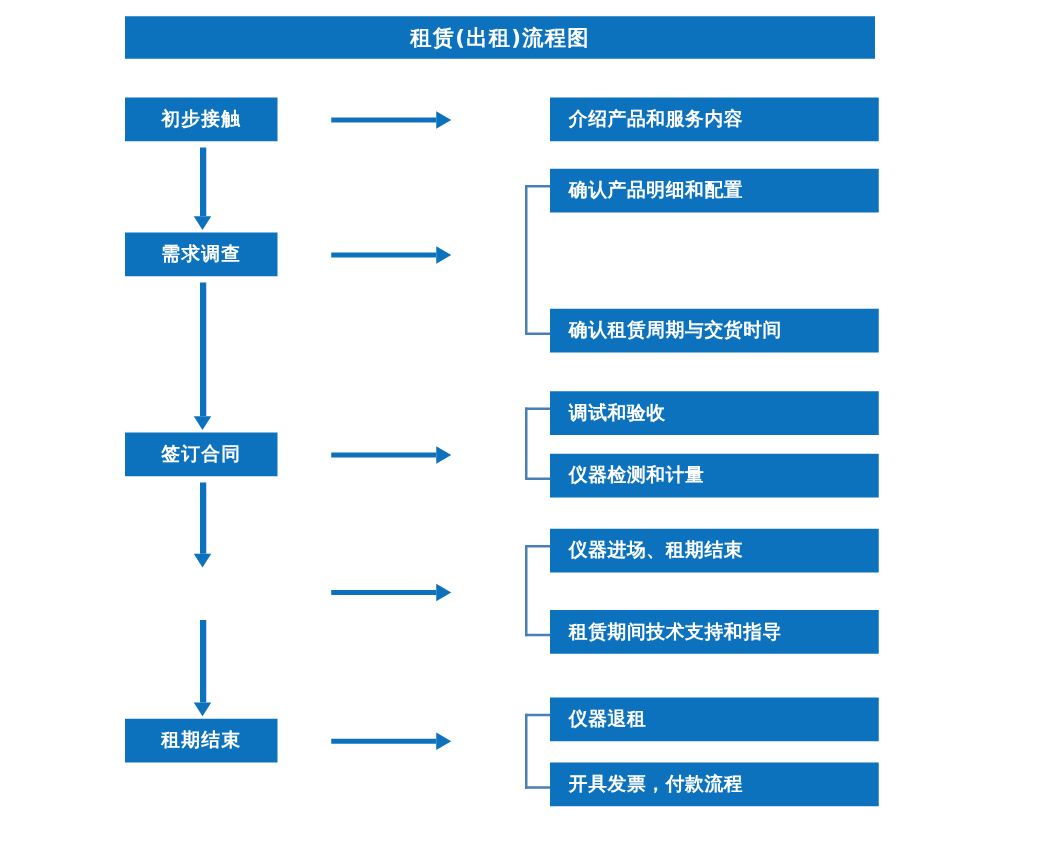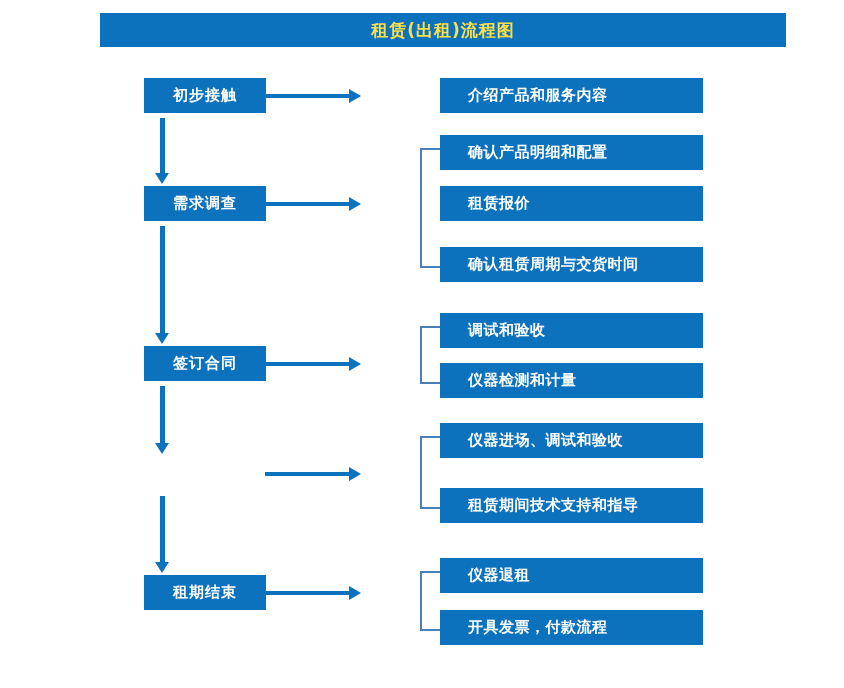--- a/index.html
+++ b/index.html
@@ -22,24 +22,24 @@
     top: 0;
     width: 844px;
     height: 688px;
   }
 
   
   .title-banner {
     position: absolute;
     left: 100px;
     top: 13px;
-    width: 686px;
+    width: 600px;
     height: 34px;
     background: #0d72be;
-    color: #fde047;
+    color: #ffffff;
     display: flex;
     align-items: center;
     justify-content: center;
     font-size: 17px;
     font-weight: bold;
     letter-spacing: 1px;
   }
 
   
   .stage-box {
@@ -48,36 +48,35 @@
     width: 122px;
     height: 35px;
     background: #0d72be;
     color: #ffffff;
     display: flex;
     align-items: center;
     justify-content: center;
     font-size: 15px;
     font-weight: bold;
     letter-spacing: 1px;
-    margin-left: 44px;
   }
 
   
   .detail-box {
     position: absolute;
     left: 440px;
     width: 263px;
     height: 35px;
     background: #0d72be;
     color: #ffffff;
     display: flex;
     align-items: center;
     font-size: 15px;
     font-weight: bold;
-    padding-left: 28px;
+    padding-left: 15px;
     box-sizing: border-box;
     letter-spacing: 0.5px;
   }
 
   
   .h-arrow {
     position: absolute;
     left: 265px;
     width: 96px;
     height: 14px;
@@ -185,22 +184,21 @@
     <div class="head"></div>
   </div>
 
   <div class="bracket" style="top:148px; height:120px"></div>
   <div class="bracket" style="top:326px; height:58px"></div>
   <div class="bracket" style="top:436px; height:73px"></div>
   <div class="bracket" style="top:571px; height:60px"></div>
 
   <div class="detail-box" style="top:78px">介绍产品和服务内容</div>
   <div class="detail-box" style="top:135px">确认产品明细和配置</div>
-  <div class="detail-box" style="top:186px">租赁报价</div>
   <div class="detail-box" style="top:247px">确认租赁周期与交货时间</div>
   <div class="detail-box" style="top:313px">调试和验收</div>
   <div class="detail-box" style="top:363px">仪器检测和计量</div>
-  <div class="detail-box" style="top:423px">仪器进场、调试和验收</div>
+  <div class="detail-box" style="top:423px">仪器进场、租期结束</div>
   <div class="detail-box" style="top:488px">租赁期间技术支持和指导</div>
   <div class="detail-box" style="top:610px">开具发票，付款流程</div>
   <div class="detail-box" style="top:558px">仪器退租</div>
 
 </div>
 
 </body></html>

